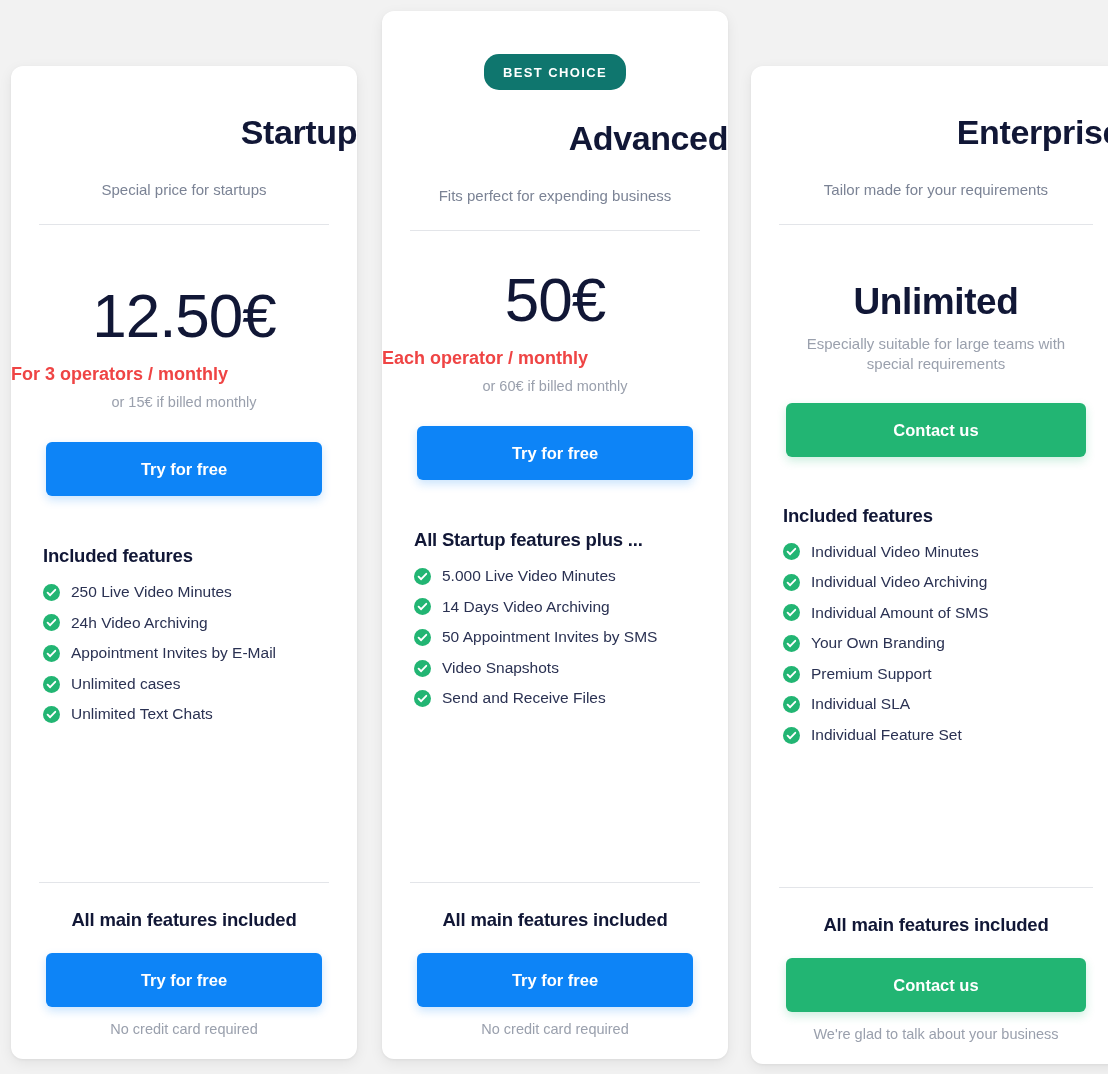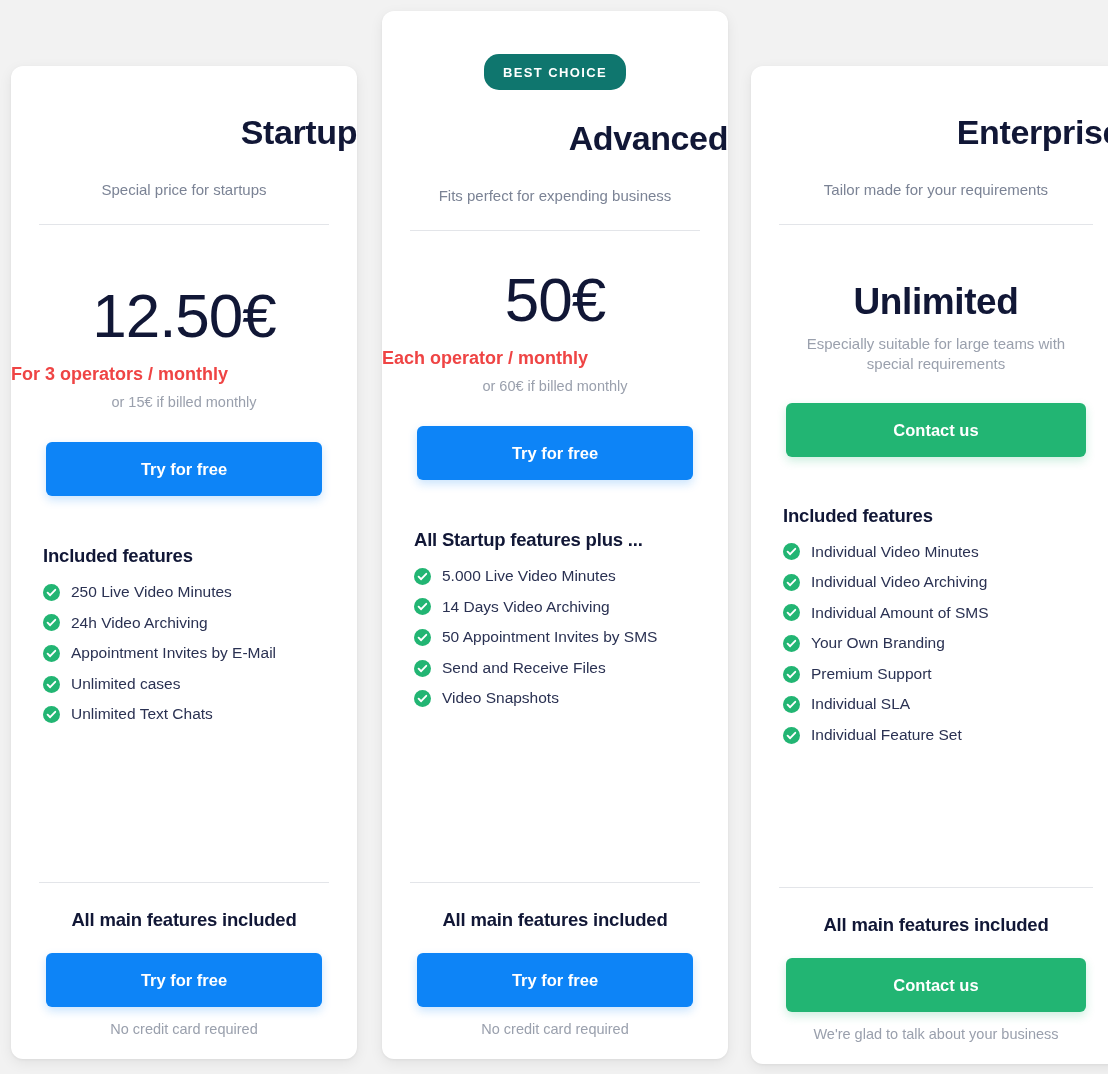--- a/index.html
+++ b/index.html
@@ -314,30 +314,30 @@
           </span>
           <span class="feature-label">50 Appointment Invites by SMS</span>
         </li>
         <li>
           <span class="check-icon">
             <svg viewBox="0 0 20 20" width="17" height="17">
                 <circle cx="10" cy="10" r="10" fill="#22b573"></circle>
                 <path d="M5.4 10.2l3 3 6-6.4" fill="none" stroke="#fff" stroke-width="2.2" stroke-linecap="round" stroke-linejoin="round"></path>
               </svg>
           </span>
+          <span class="feature-label">Video Snapshots</span>
+        </li>
+        <li>
+          <span class="check-icon">
+            <svg viewBox="0 0 20 20" width="17" height="17">
+                <circle cx="10" cy="10" r="10" fill="#22b573"></circle>
+                <path d="M5.4 10.2l3 3 6-6.4" fill="none" stroke="#fff" stroke-width="2.2" stroke-linecap="round" stroke-linejoin="round"></path>
+              </svg>
+          </span>
           <span class="feature-label">Send and Receive Files</span>
-        </li>
-        <li>
-          <span class="check-icon">
-            <svg viewBox="0 0 20 20" width="17" height="17">
-                <circle cx="10" cy="10" r="10" fill="#22b573"></circle>
-                <path d="M5.4 10.2l3 3 6-6.4" fill="none" stroke="#fff" stroke-width="2.2" stroke-linecap="round" stroke-linejoin="round"></path>
-              </svg>
-          </span>
-          <span class="feature-label">Video Snapshots</span>
         </li>
       </ul>
     </div>
 
     <div class="footer">
       <div class="divider bottom"></div>
       <div class="footer-title">All main features included</div>
       <button class="btn blue cta-bottom">Try for free</button>
       <div class="footer-note">No credit card required</div>
     </div>

